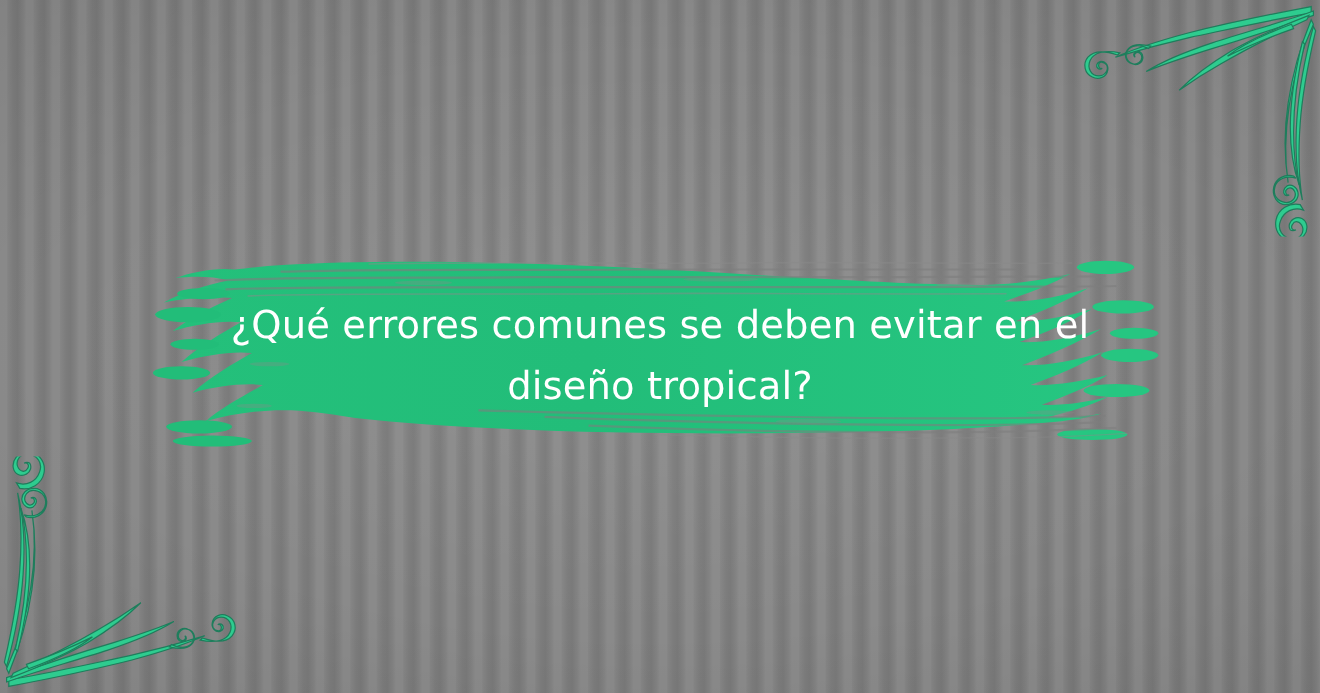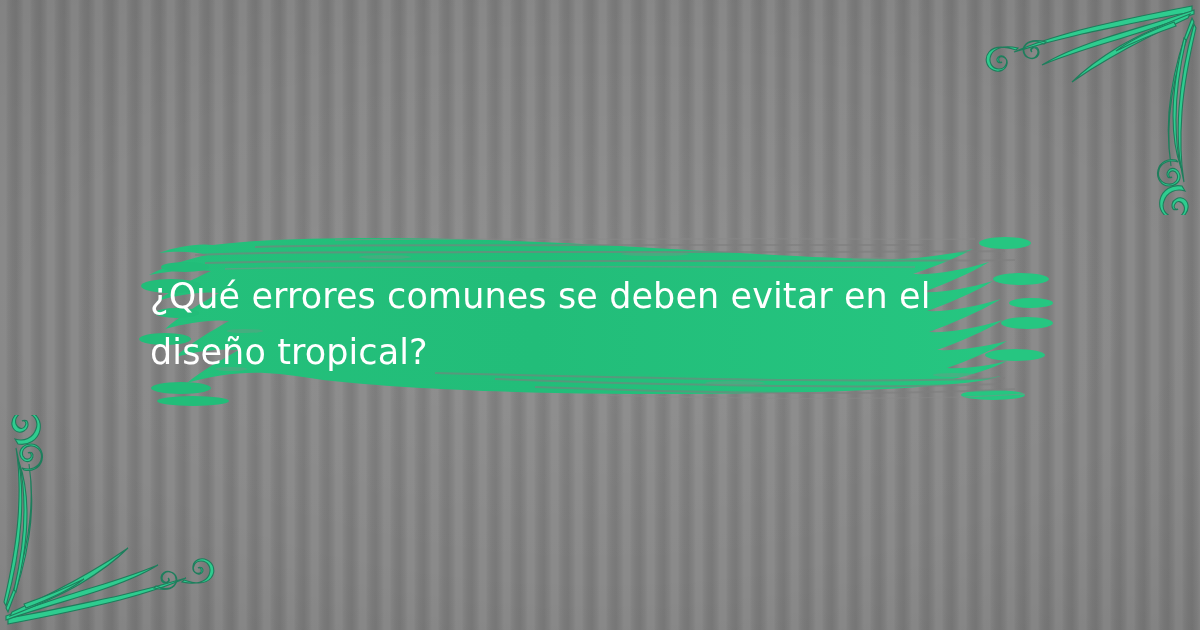--- a/index.html
+++ b/index.html
@@ -65,21 +65,21 @@
     height: 258px;
   }
   .banner svg { display: block; width: 100%; height: 100%; }
 
   
   .headline {
     position: absolute;
     left: 150px;
     top: 268px;
     width: 900px;
-    text-align: left;
+    text-align: center;
     color: #ffffff;
     font-family: "DejaVu Sans", sans-serif;
     font-size: 35px;
     line-height: 56px;
     font-weight: 400;
     letter-spacing: 0.1px;
     white-space: pre-line;
   }
 </style>
 </head>

